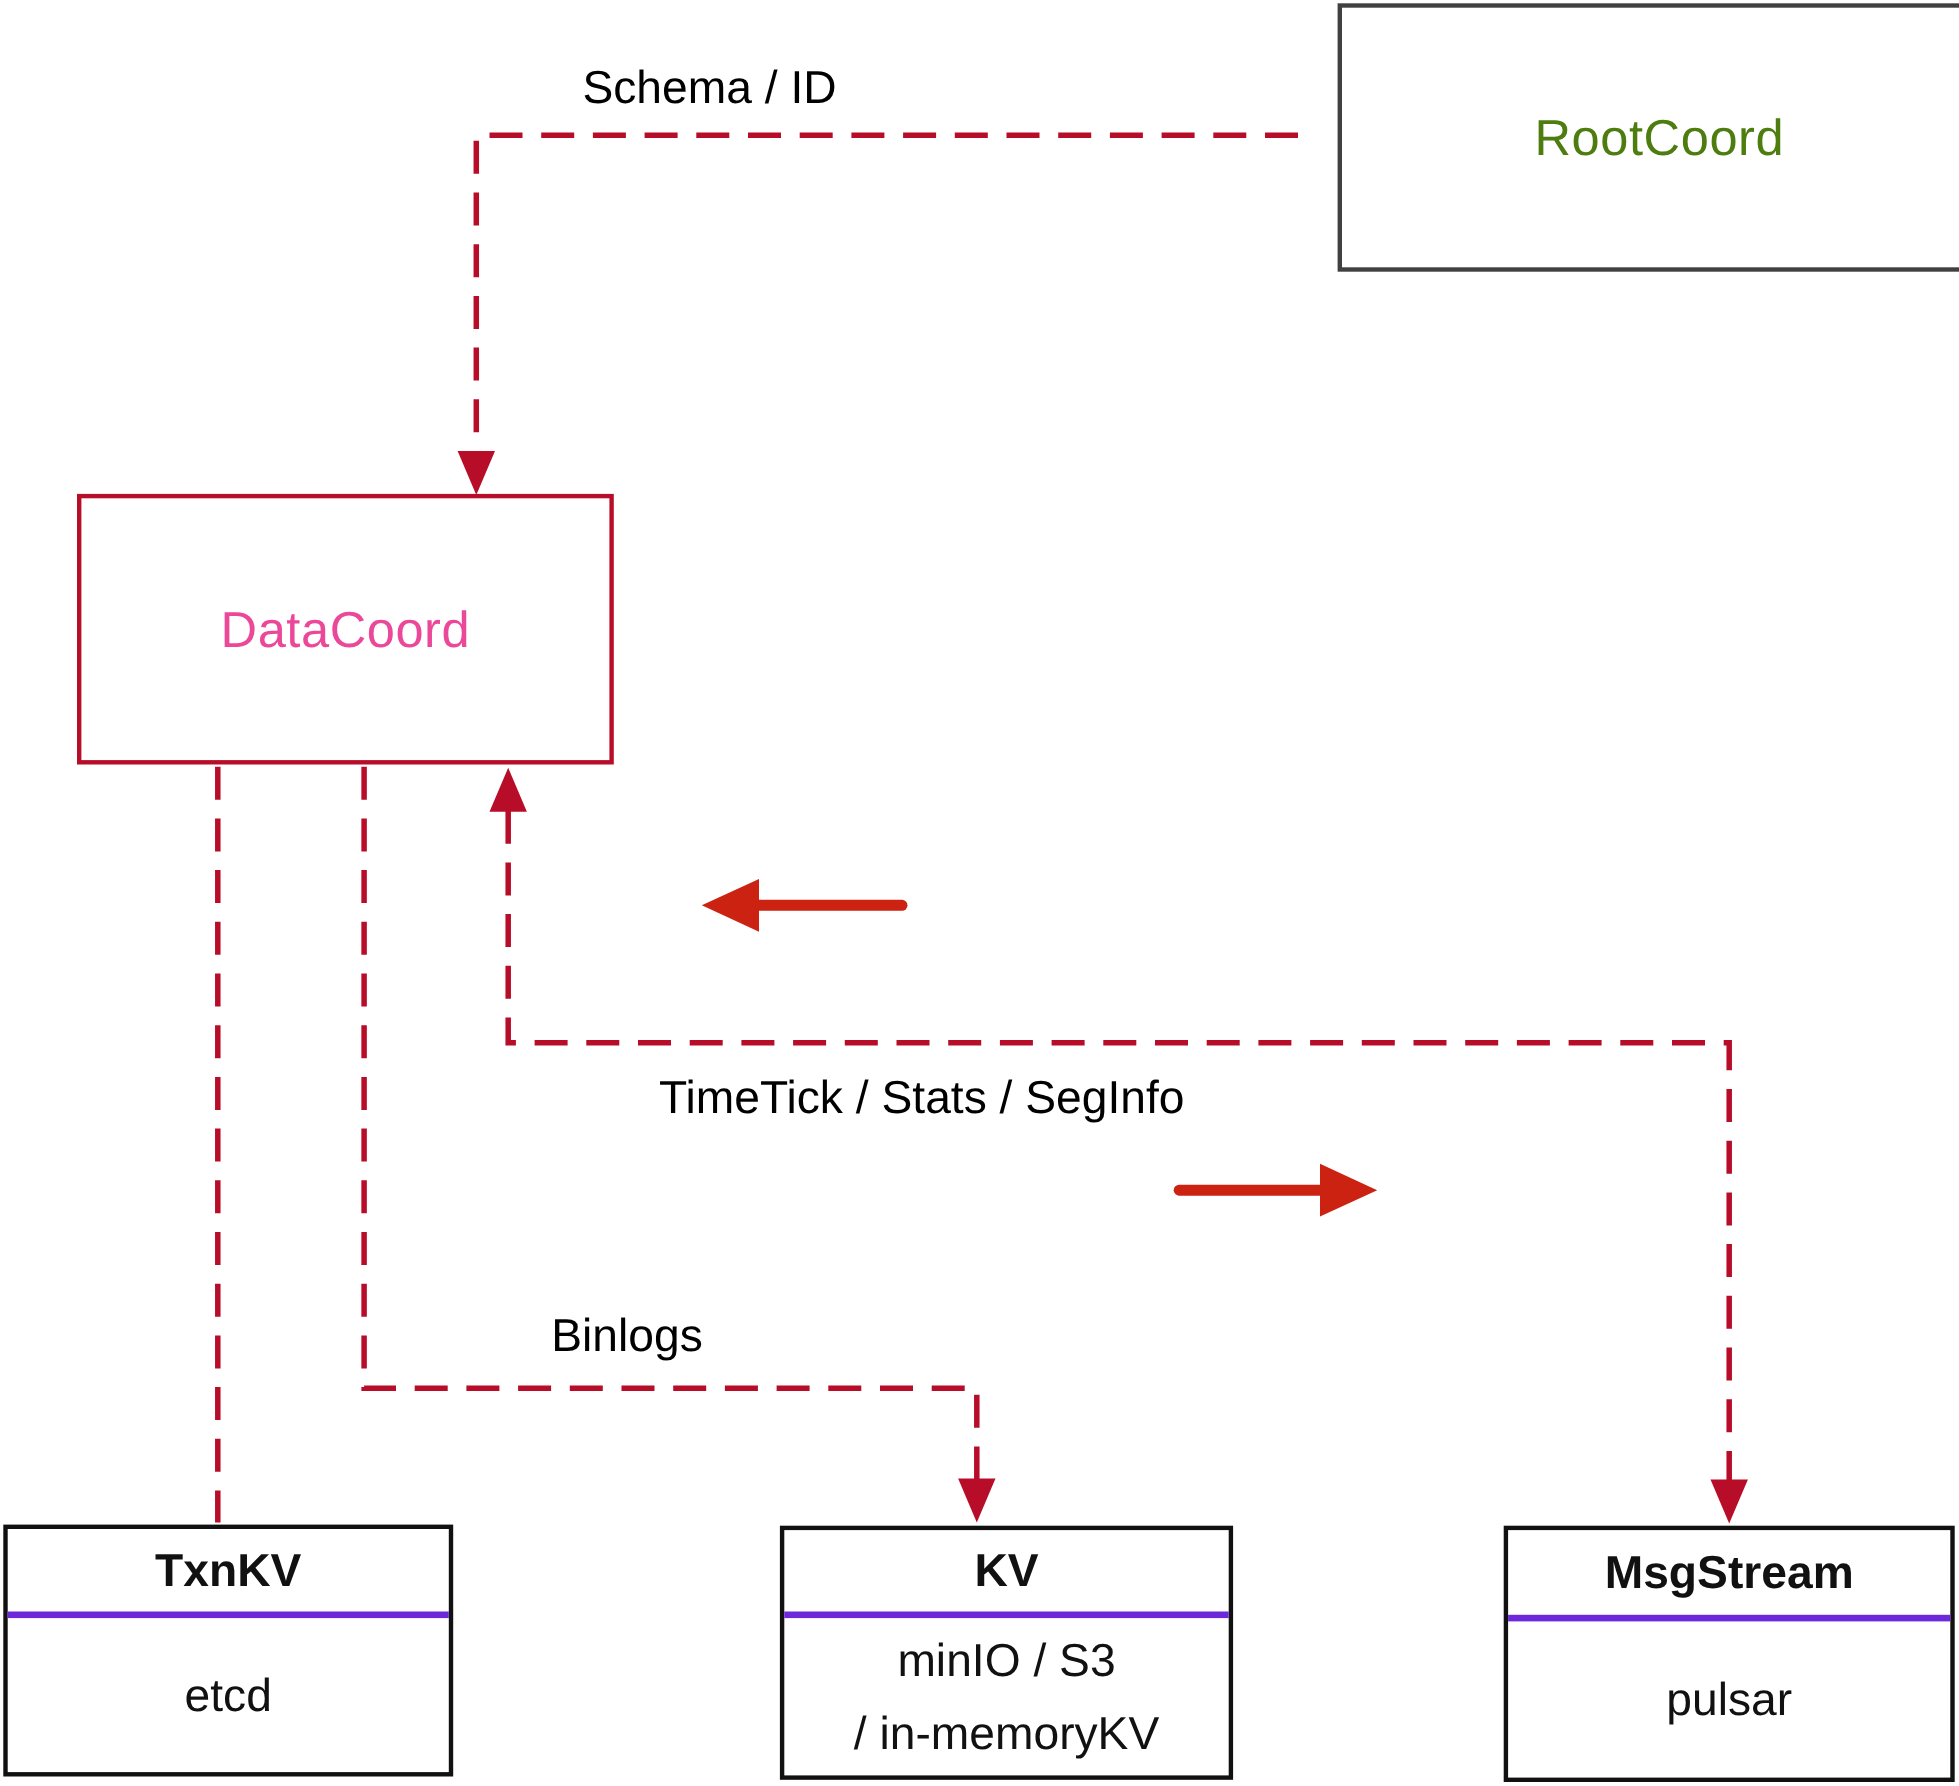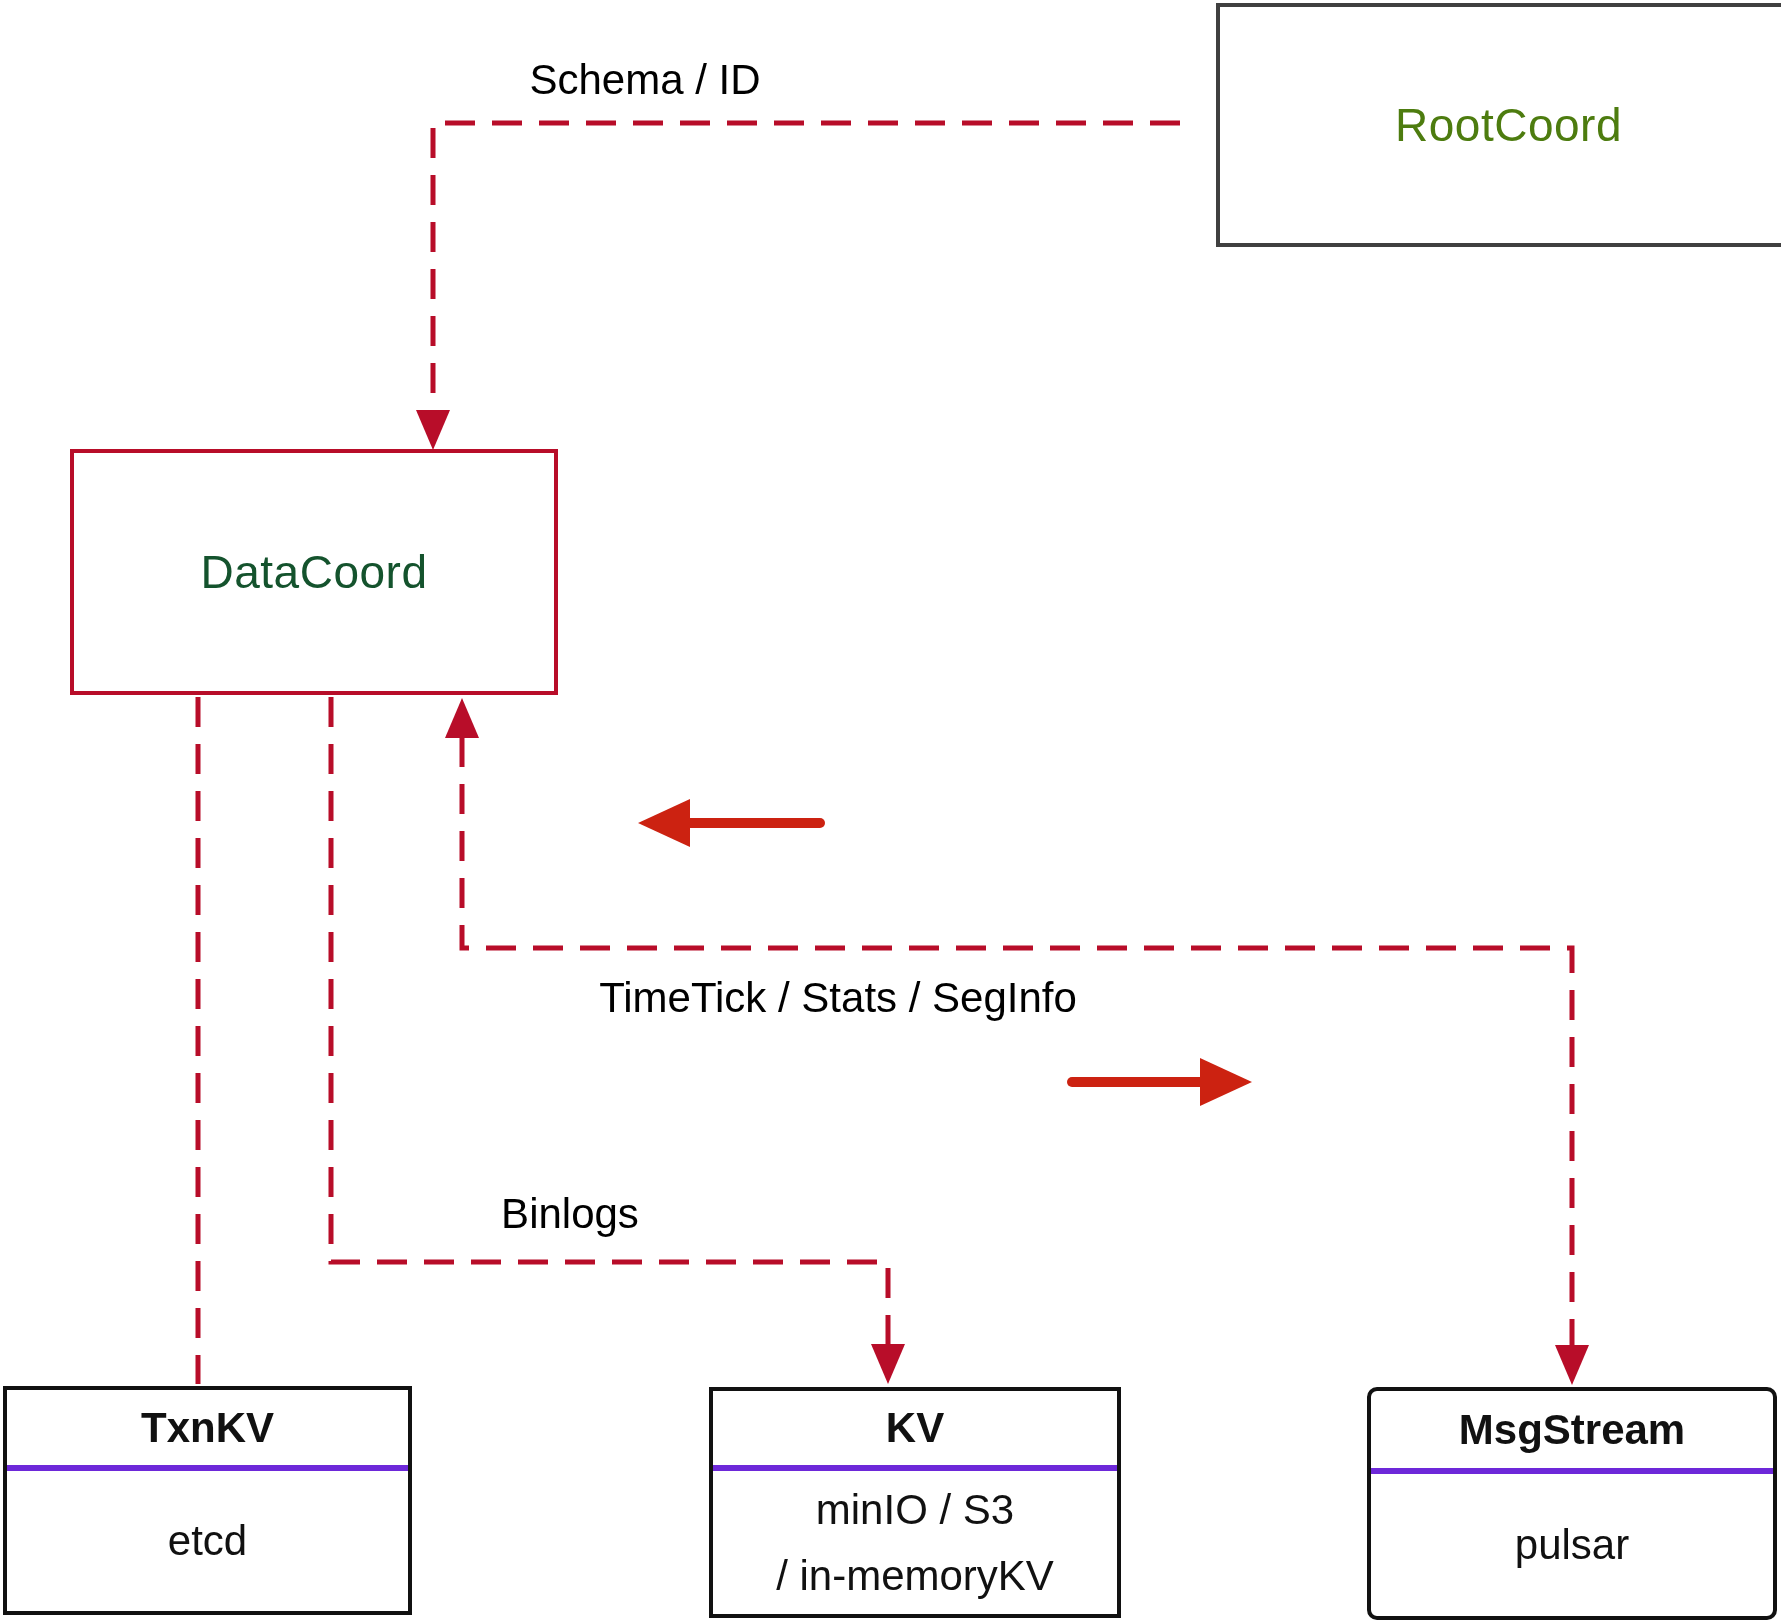--- a/index.html
+++ b/index.html
@@ -24,21 +24,21 @@
   .node {
     position: absolute;
     box-sizing: border-box;
     background: #ffffff;
     z-index: 2;
     display: flex;
     align-items: center;
     justify-content: center;
   }
   .node.black { border: 4px solid #404040; color: #4d7c0f; margin-left: 36px; }
-  .node.red   { border: 4px solid #b80d29; color: #14532d; }
+  .node.red   { border: 4px solid #b80d29; color: #ec4899; }
   .node .node-label {
     font-size: 46px;
     letter-spacing: 0.5px;
     white-space: nowrap;
   }
   .table-node {
     position: absolute;
     box-sizing: border-box;
     background: #ffffff;
     border: 4px solid #111111;
@@ -118,21 +118,21 @@
   </div>
 
   <div class="table-node" style="left:685px; top:1387px; width:412px; height:231px;margin-left:24px;">
     <div class="row-header" style="height:80px;">KV</div>
     <div class="row-body">
       <span>minIO / S3</span>
       <span>/ in-memoryKV</span>
     </div>
   </div>
 
-  <div class="table-node" style="left:1367px; top:1387px; width:410px; height:233px;border-radius:10px;">
+  <div class="table-node" style="left:1367px; top:1387px; width:410px; height:233px;">
     <div class="row-header" style="height:83px;">MsgStream</div>
     <div class="row-body">
       <span>pulsar</span>
     </div>
   </div>
 
   <div class="edge-label" style="left:645px; top:80px;">Schema / ID</div>
 
 
   <div class="edge-label" style="left:838px; top:998px;">TimeTick / Stats / SegInfo</div>

